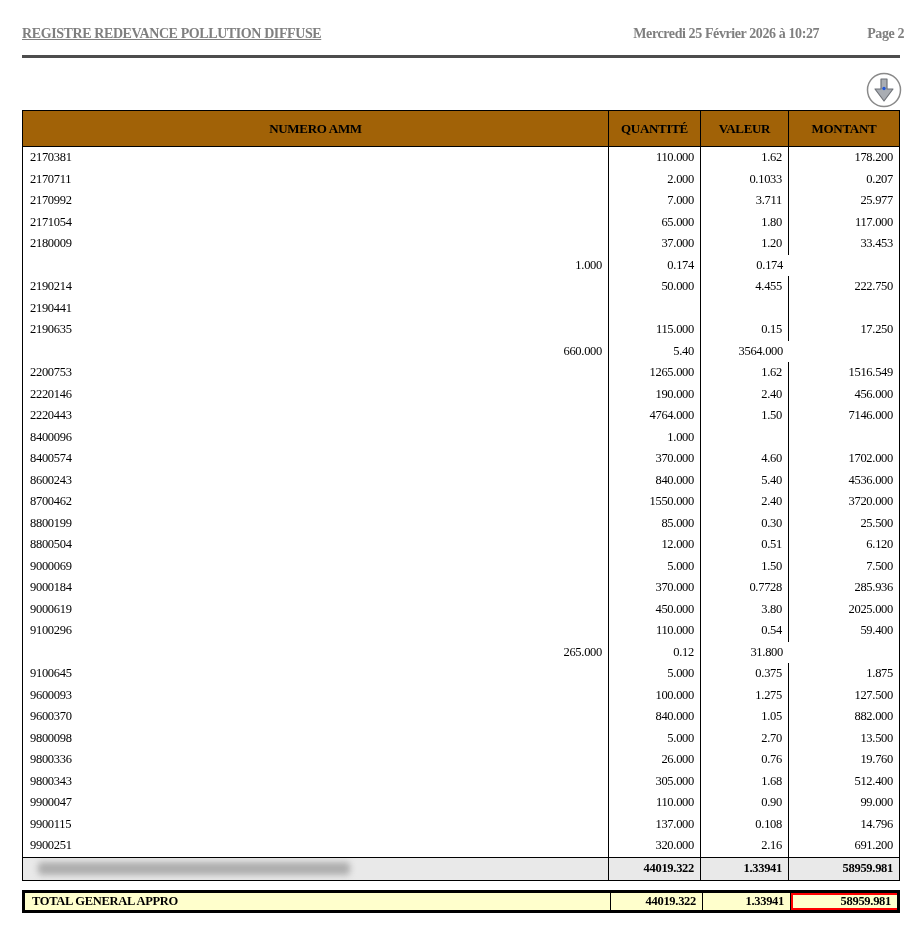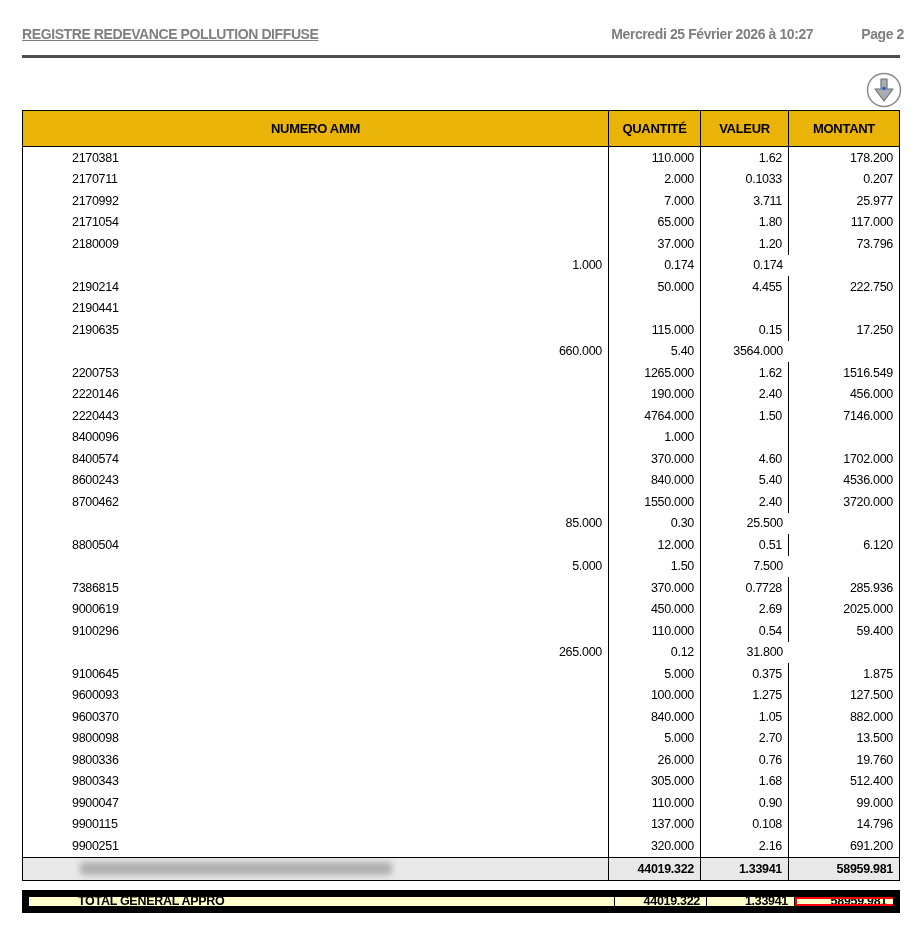--- a/index.html
+++ b/index.html
@@ -1,20 +1,20 @@
 <!DOCTYPE html>
 <html><head>
 <meta charset="utf-8">
 <style>
   html,body{margin:0;padding:0;background:#fff;}
   .page{
     position:relative;
     width:922px;height:949px;
     background:#ffffff;
-    font-family:Liberation Sans, sans-serif;
+    font-family:Liberation Serif, serif;
     overflow:hidden;
   }
   
   .report-header{
     position:absolute;top:26px;left:22px;right:18px;
     display:flex;align-items:baseline;
     color:#7f7f7f;font-weight:bold;font-size:14px;
     letter-spacing:-0.4px;
   }
   .report-title{text-decoration:underline;white-space:nowrap;}
@@ -39,25 +39,25 @@
     display:grid;
     grid-template-columns:586px 92px 88px auto;
     box-sizing:border-box;
   }
   .cell{
     box-sizing:border-box;
     overflow:hidden;white-space:nowrap;
     display:flex;align-items:center;
   }
   .num{justify-content:flex-end;padding-right:6px;}
-  .txt{justify-content:flex-start;padding-left:7px;margin-left:42px;}
+  .txt{justify-content:flex-start;padding-left:7px;}
   
   .thead{
     height:37px;
-    background:#eab308;
+    background:#a16207;
     border:1px solid #000;
     font-weight:bold;font-size:13px;
   }
   .thead .cell{justify-content:center;padding:0;border-right:1px solid #000;}
   .thead .cell:last-child{border-right:none;}
   
   .tbody{
     border-left:1px solid #000;
     border-right:1px solid #000;
   }
@@ -76,21 +76,21 @@
   .redacted-strip{
     width:312px;height:13px;margin-left:8px;
     background:#aeaeae;border-radius:4px;
     filter:blur(3px);
   }
   
   .total{
     margin-top:9px;
     height:23px;
     background:#ffffcc;
-    border:7px solid #000000;
+    border:3px solid #000000;
     font-weight:bold;
   }
   .total .cell{border-right:1px solid #000;}
   .total .cell:last-child{border-right:none;}
   .total .highlight{
     border:2px solid #ff0000;
   }
 </style>
 </head>
 <body>
@@ -150,21 +150,21 @@
         <div class="cell txt">2171054</div>
         <div class="cell num">65.000</div>
         <div class="cell num">1.80</div>
         <div class="cell num">117.000</div>
       </div>
 
       <div class="grid-row data-row">
         <div class="cell txt">2180009</div>
         <div class="cell num">37.000</div>
         <div class="cell num">1.20</div>
-        <div class="cell num">73.796</div>
+        <div class="cell num">33.453</div>
       </div>
 
       <div class="grid-row data-row">
         <div class="cell num">1.000</div>
         <div class="cell num">0.174</div>
         <div class="cell num">0.174</div>
       </div>
 
       <div class="grid-row data-row">
         <div class="cell txt">2190214</div>
@@ -237,49 +237,51 @@
       </div>
 
       <div class="grid-row data-row">
         <div class="cell txt">8700462</div>
         <div class="cell num">1550.000</div>
         <div class="cell num">2.40</div>
         <div class="cell num">3720.000</div>
       </div>
 
       <div class="grid-row data-row">
+        <div class="cell txt">8800199</div>
         <div class="cell num">85.000</div>
         <div class="cell num">0.30</div>
         <div class="cell num">25.500</div>
       </div>
 
       <div class="grid-row data-row">
         <div class="cell txt">8800504</div>
         <div class="cell num">12.000</div>
         <div class="cell num">0.51</div>
         <div class="cell num">6.120</div>
       </div>
 
       <div class="grid-row data-row">
+        <div class="cell txt">9000069</div>
         <div class="cell num">5.000</div>
         <div class="cell num">1.50</div>
         <div class="cell num">7.500</div>
       </div>
 
       <div class="grid-row data-row">
-        <div class="cell txt">7386815</div>
+        <div class="cell txt">9000184</div>
         <div class="cell num">370.000</div>
         <div class="cell num">0.7728</div>
         <div class="cell num">285.936</div>
       </div>
 
       <div class="grid-row data-row">
         <div class="cell txt">9000619</div>
         <div class="cell num">450.000</div>
-        <div class="cell num">2.69</div>
+        <div class="cell num">3.80</div>
         <div class="cell num">2025.000</div>
       </div>
 
       <div class="grid-row data-row">
         <div class="cell txt">9100296</div>
         <div class="cell num">110.000</div>
         <div class="cell num">0.54</div>
         <div class="cell num">59.400</div>
       </div>
 

